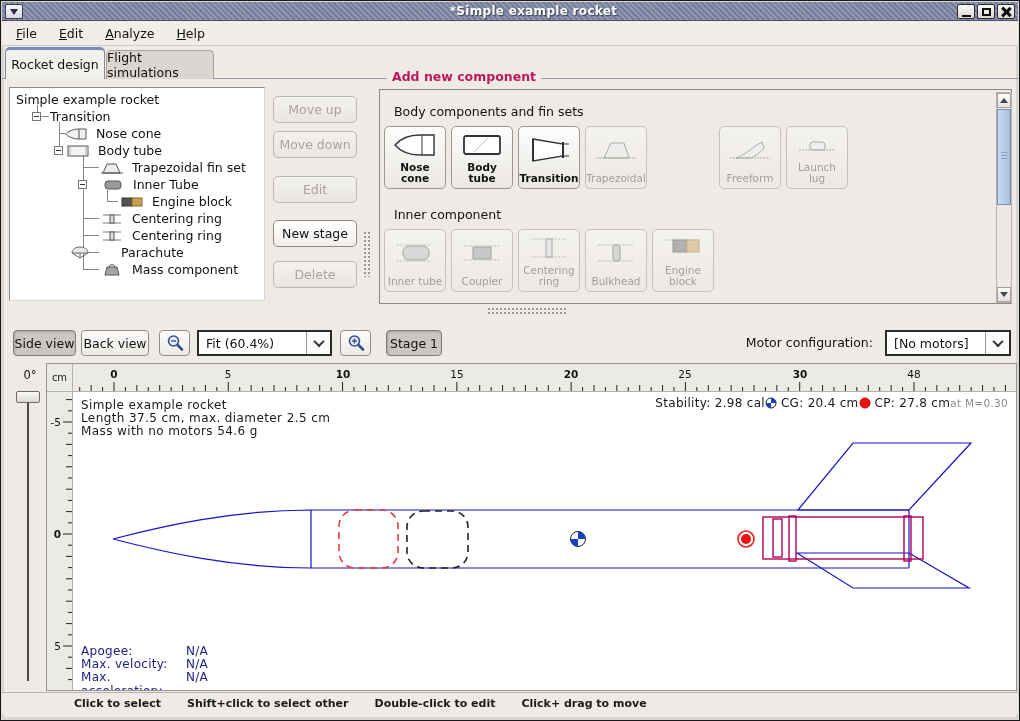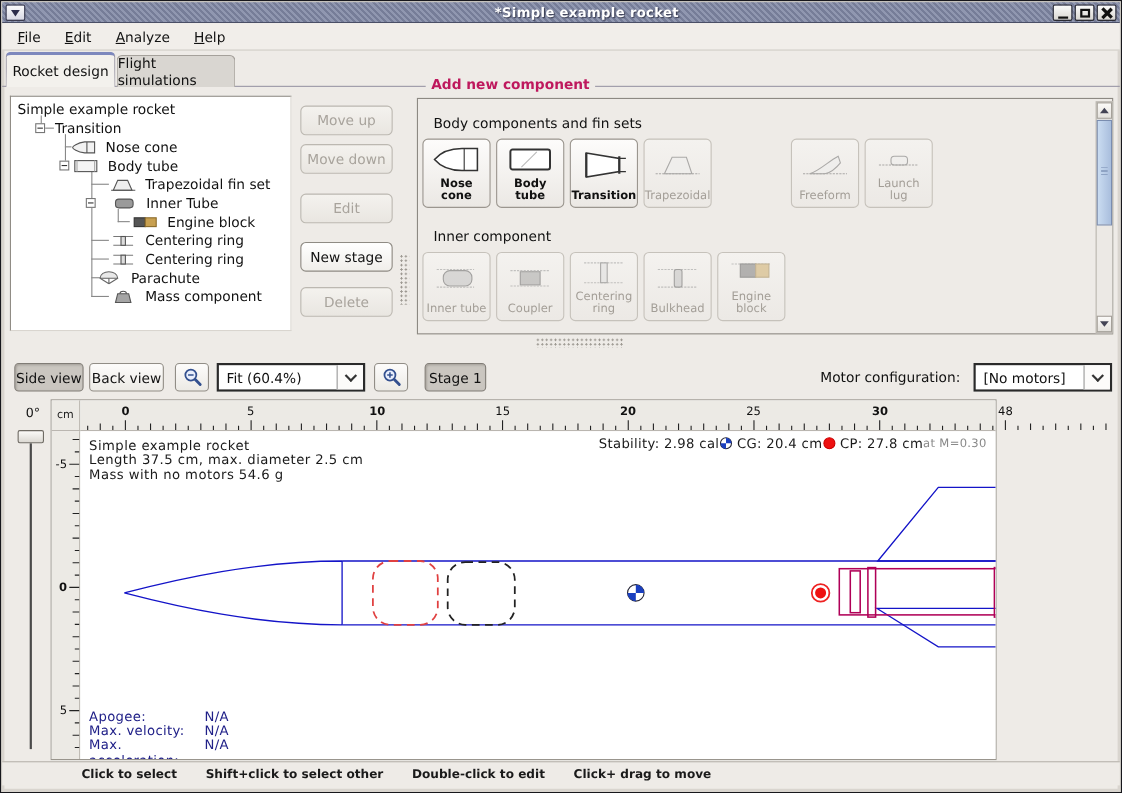--- a/index.html
+++ b/index.html
@@ -89,21 +89,21 @@
   .combo .arr { width:24px; align-self:stretch; border-left:1px solid #999; display:flex; align-items:center; justify-content:center; background:#fcfbfa; }
   .chev { width:8px; height:8px; border-right:2.5px solid #333; border-bottom:2.5px solid #333; transform:rotate(45deg) translate(-1px,-1px); }
   .motor-label { position:absolute; top:334px; right:146px; font-size:12.5px; color:#111; }
 
   
   .rot-label { position:absolute; left:14px; top:367px; width:30px; text-align:center; font-size:11.5px; color:#111; }
   .slider-track { position:absolute; left:26px; top:402px; width:2px; height:278px; background:#4a4a4a; }
   .slider-handle { position:absolute; left:15px; top:390px; width:24px; height:12px;
     background:linear-gradient(#fbfaf8,#dcd9d3); border:1px solid #6f6b64; border-radius:2px; }
 
-  .viewport { position:absolute; left:45px; top:362px; width:860px; height:328px; border:1px solid #99958d; background:#fff; }
+  .viewport { position:absolute; left:45px; top:362px; width:971px; height:328px; border:1px solid #99958d; background:#fff; }
   .corner-box { position:absolute; left:0; top:0; width:26px; height:28px; background:#eceae5; border-right:1px solid #b5b1aa; border-bottom:1px solid #b5b1aa; font-size:10px; color:#222; display:flex; align-items:center; justify-content:center; }
   .h-ruler { position:absolute; left:26px; top:0; right:0; height:28px; background:#eceae5; border-bottom:1px solid #b5b1aa; }
   .v-ruler { position:absolute; left:0; top:28px; width:26px; bottom:0; background:#eceae5; border-right:1px solid #b5b1aa; }
   .h-lab { position:absolute; top:4px; transform:translateX(-50%); font-size:10.5px; color:#111; }
   .v-lab { position:absolute; right:11px; transform:translateY(-50%); font-size:10.5px; color:#111; }
   .blab { font-weight:bold; }
   .canvas { position:absolute; left:26px; top:28px; right:0; bottom:0; background:#ffffff; overflow:hidden; }
 
   .info-line { position:absolute; left:8px; font-size:12px; color:#1a1a1a; letter-spacing:.4px; white-space:nowrap; }
   .stab-block { position:absolute; right:8px; top:4px; display:flex; flex-direction:row; align-items:center; }
@@ -222,21 +222,21 @@
         <span style="margin-left:8px;">Centering ring</span>
       </div>
       <div class="trow" style="padding-left:90px;">
         <svg class="ticon" viewBox="0 0 24 14">
           <line x1="3" y1="3" x2="21" y2="3" stroke="#777"></line>
             <line x1="3" y1="11" x2="21" y2="11" stroke="#777"></line>
             <rect x="10" y="3" width="4" height="8" fill="#ddd" stroke="#555"></rect>
         </svg>
         <span style="margin-left:8px;">Centering ring</span>
       </div>
-      <div class="trow" style="padding-left:77px;">
+      <div class="trow" style="padding-left:58px;gap:21px;">
         <svg class="ticon" viewBox="0 0 24 14">
           <path d="M4,7 C4,3 8,1 12,1 C16,1 20,3 20,7 Z" fill="#e8e8e8" stroke="#666"></path>
           <path d="M4,7 L12,12 M12,7 L12,12 M20,7 L12,12" fill="none" stroke="#666"></path>
         </svg>
         <span style="margin-left:8px;">Parachute</span>
       </div>
       <div class="trow" style="padding-left:90px;">
         <svg class="ticon" viewBox="0 0 24 14">
           <path d="M9,4 C9,1 15,1 15,4" fill="none" stroke="#555"></path>
             <polygon points="7,4 17,4 19,12 5,12" fill="#a5a5a5" stroke="#555"></polygon>

